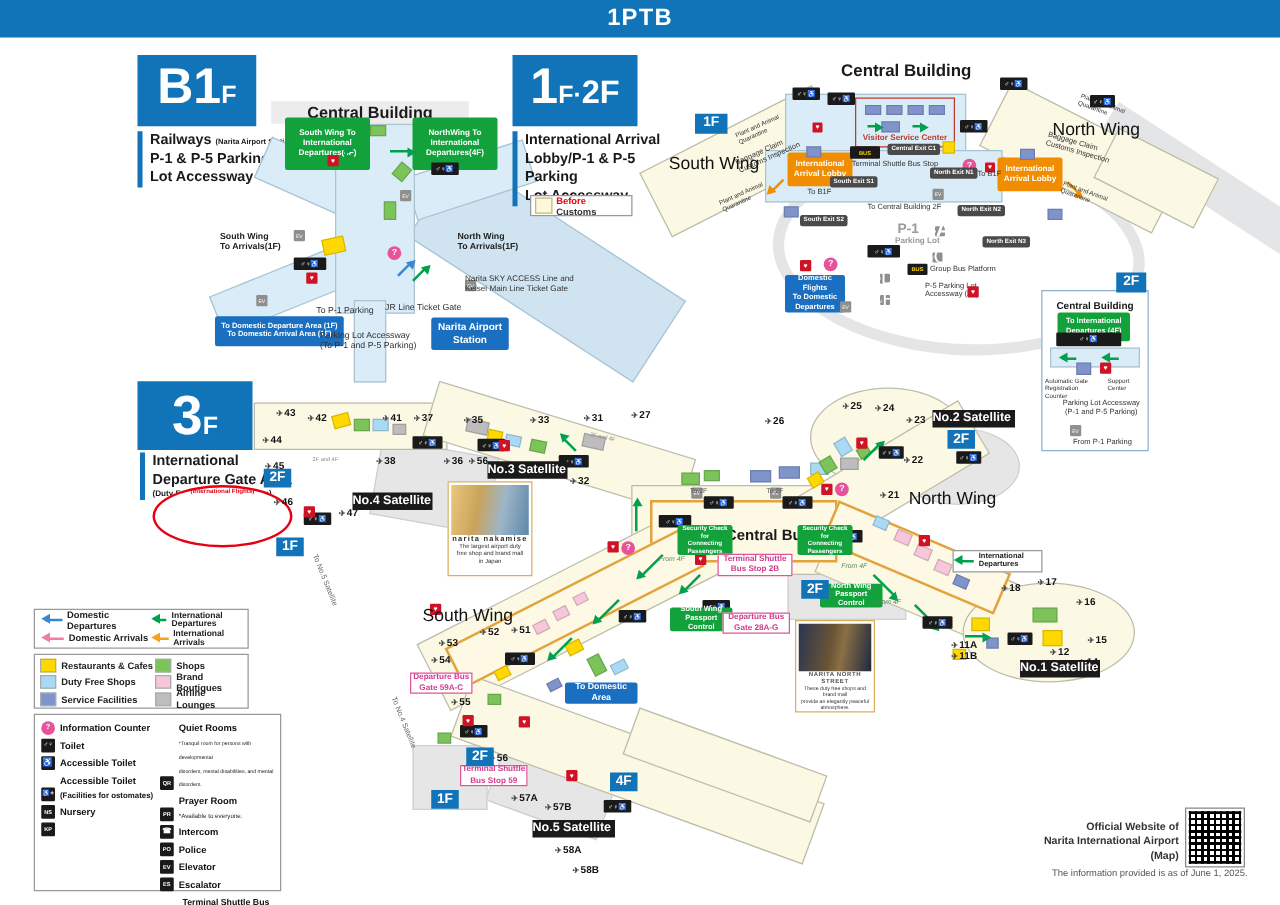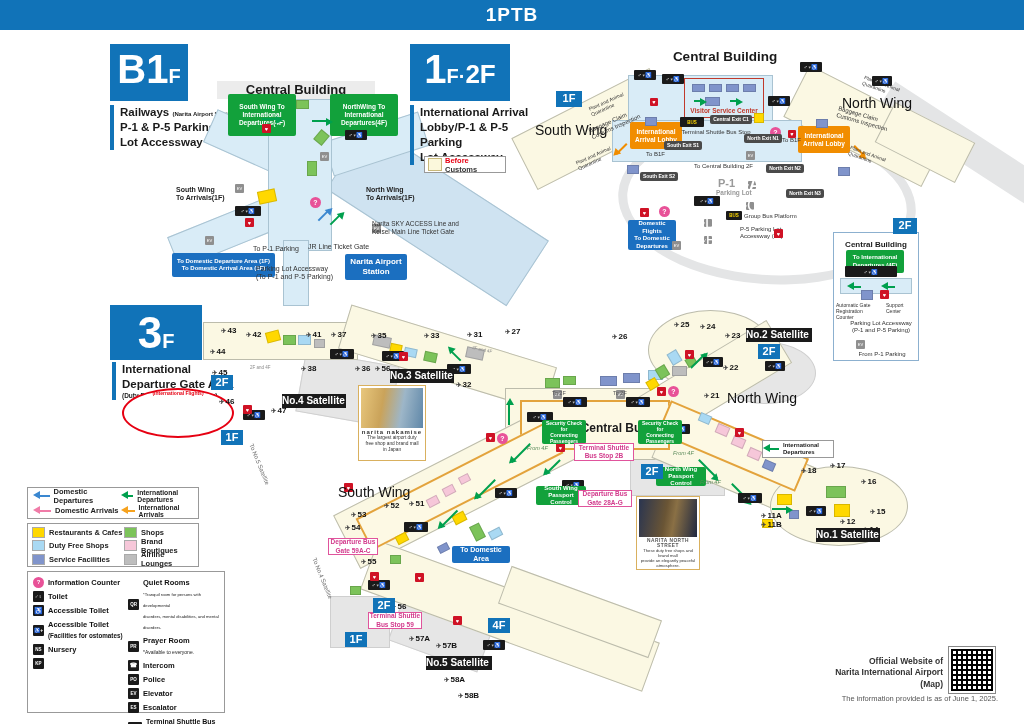--- a/index.html
+++ b/index.html
@@ -79,21 +79,21 @@
   .ic-ost::before{content:"\267F+";font-size:5px}
   .ic-nursery::before{content:"NS";font-size:4.5px}
   .ic-kids::before{content:"KP";font-size:4.5px}
   .ic-quiet::before{content:"QR";font-size:4.5px}
   .ic-prayer::before{content:"PR";font-size:4.5px}
   .ic-intercom::before{content:"\260E";font-size:6px}
   .ic-police::before{content:"PO";font-size:4.5px}
   .ic-elev::before{content:"EV";font-size:4.5px}
   .ic-esc::before{content:"ES";font-size:4.5px}
   .ic-bus::before{content:"BUS";font-size:4px}
-  .fl-row{display:flex;gap:4px;margin-bottom:3px;font-size:7.5px;font-weight:bold;color:#111;align-items:center;line-height:11px}
+  .fl-row{display:flex;gap:4px;margin-bottom:3px;font-size:7.5px;font-weight:bold;color:#111;align-items:flex-end;line-height:11px}
   .fl-sub{font-size:6.3px;font-weight:bold;line-height:1.15}
   .fl-note{font-size:5px;font-weight:normal;color:#222;line-height:1.3;white-space:pre-line}
   .qr{background:#fff;border:1px solid #888;padding:2px}
   .qr .px{width:100%;height:100%;background:
       repeating-linear-gradient(90deg,#000 0 2px,transparent 2px 5px),
       repeating-linear-gradient(0deg,#000 0 2px,#fff 2px 5px)}
   .diag{color:#666;font-size:6px;white-space:nowrap}
   .stairs-lbl{color:#8a8a8a;font-size:4.5px;white-space:nowrap}
   .small-gray{color:#5a8a5a;font-size:5.5px;font-style:italic;white-space:nowrap}
   .to2f{color:#555;font-size:5.5px;white-space:nowrap}
@@ -103,21 +103,21 @@
 </style>
 </head>
 <body>
 
 <div class="canvas">
 
   <div class="abs topbar">
     <span>1PTB</span>
   </div>
 
-  <div class="abs badge" style="left:110px;top:44px;width:78px;height:57px">
+  <div class="abs badge" style="left:110px;top:44px;width:95px;height:57px">
     <span class="bm">B1</span>
       <span class="bs">F</span>
   </div>
   <div class="abs sec-desc" style="left:110px;top:105px;width:140px">
     <div><span>Railways</span> <span class="tiny">(Narita Airport Station)</span></div>
     <div>P-1 &amp; P-5 Parking</div>
     <div>Lot Accessway</div>
   </div>
   <div class="abs bldg-hdr" style="left:217px;top:81px;width:158px;height:18px">Central Building</div>
 

